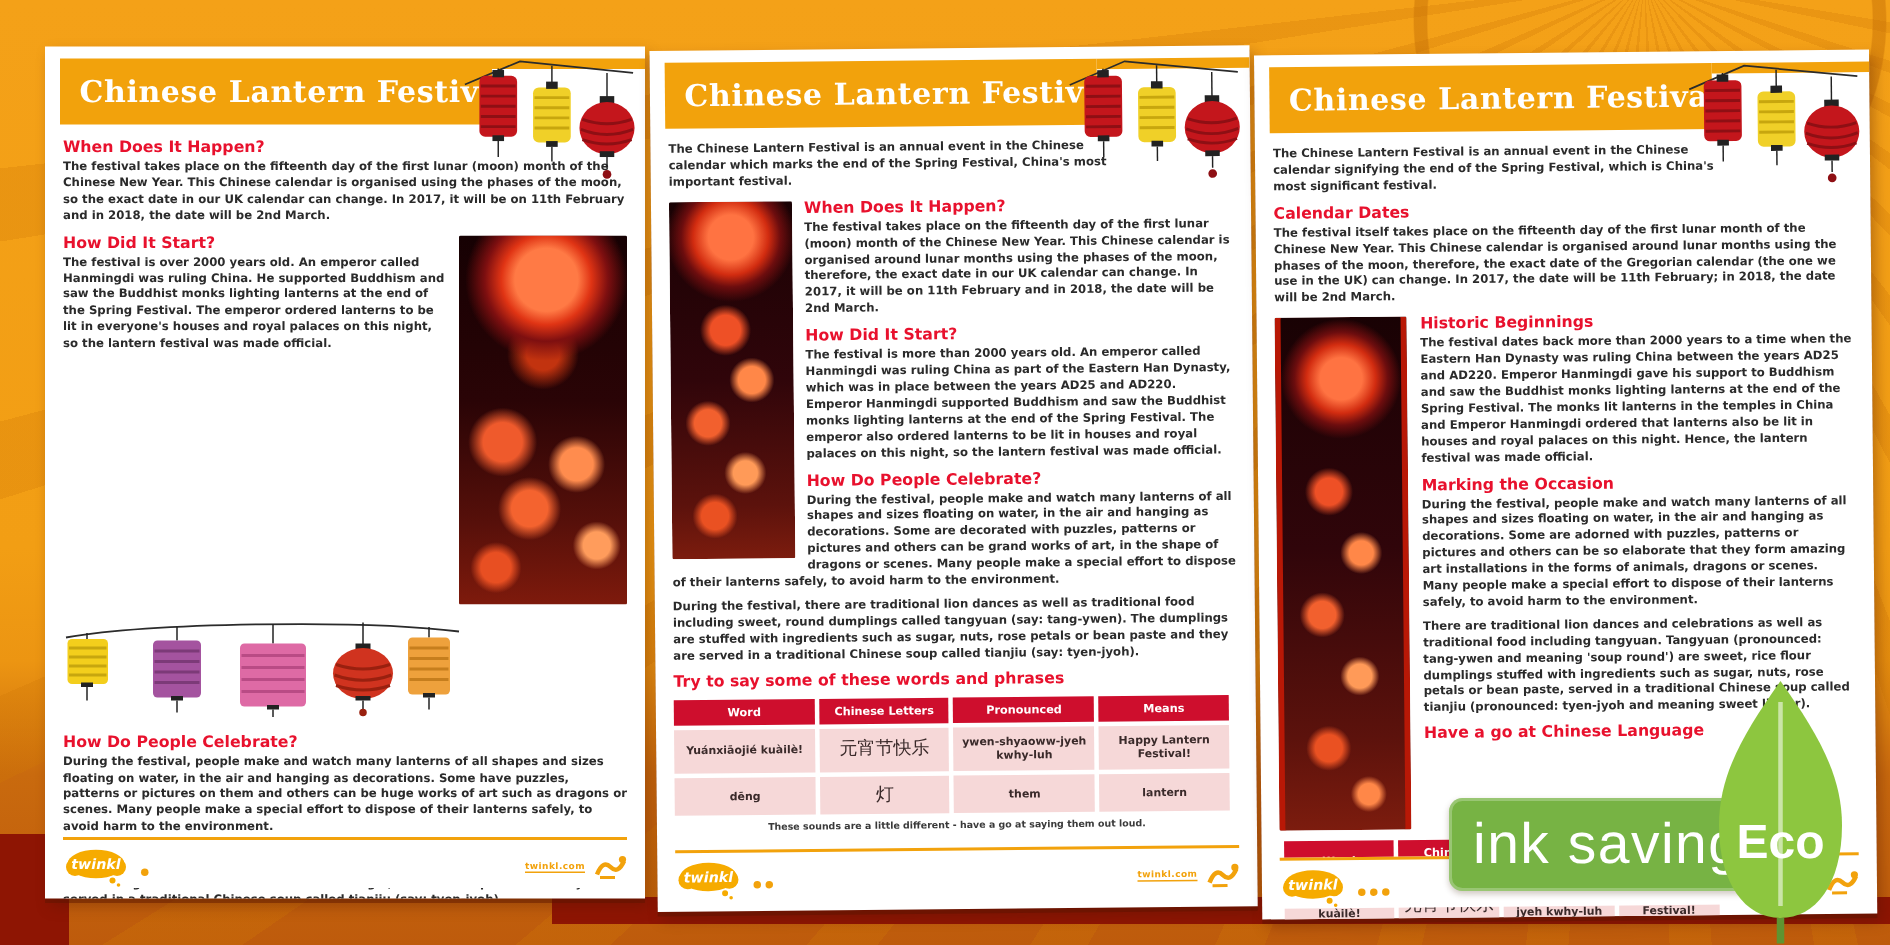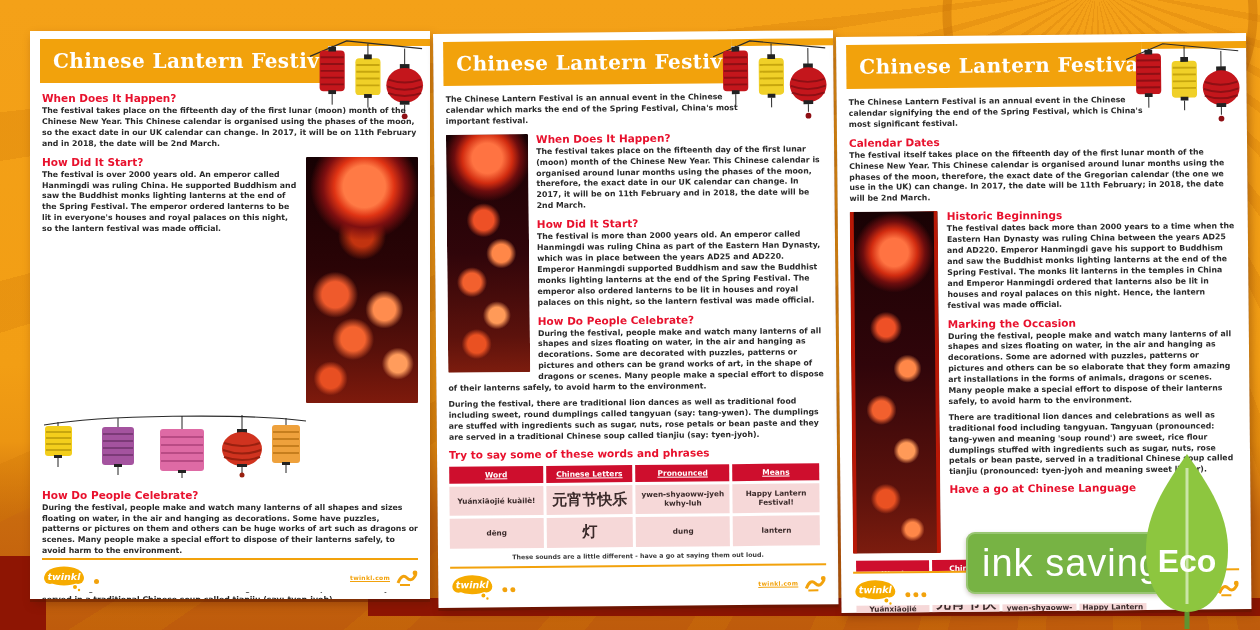--- a/index.html
+++ b/index.html
@@ -65,23 +65,23 @@
     radial-gradient(circle at 34% 58%, #f2602e 0 9px, rgba(0,0,0,0) 15px),
     radial-gradient(circle at 62% 70%, #ff9a58 0 8px, rgba(0,0,0,0) 13px),
     radial-gradient(circle at 38% 84%, #ea5122 0 9px, rgba(0,0,0,0) 15px),
     radial-gradient(circle at 68% 93%, #ff8748 0 7px, rgba(0,0,0,0) 12px),
     linear-gradient(180deg,#190204,#30050a 45%,#5c120c 82%,#7c1c0e);}
 
   .lantern-string{width:266px;height:70px;margin:1px 0 0;}
 
   table.words{border-collapse:separate;border-spacing:3px;width:100%;margin-left:-3px;}
   table.words.narrow{width:296px;margin-left:0;}
-  .words th{background:var(--thdr);color:#fff;font-size:7.5px;padding:4px 2px;font-weight:bold;text-decoration:underline;}
+  .words th{background:var(--thdr);color:#fff;font-size:7.5px;padding:4px 2px;font-weight:bold;}
   .words td{background:var(--cell);color:#3A2A2A;font-size:7.3px;font-weight:bold;text-align:center;padding:5px 2px;line-height:1.3;}
-  .words td.zh{font-size:15px;font-weight:bold;}
+  .words td.zh{font-size:12px;font-weight:normal;}
   .footnote{text-align:center;font-size:6.3px;font-weight:bold;color:#3a3a3a;margin:2px 0 0;}
 
   .pfooter{position:absolute;left:12px;right:12px;bottom:7px;border-top:2px solid var(--banner);
     display:flex;justify-content:space-between;align-items:center;padding-top:4px;background:#fff;}
   .f-left,.f-right{display:flex;align-items:center;gap:6px;}
   .dots .dot{width:5px;height:5px;border-radius:50%;background:var(--banner);display:inline-block;margin-right:3px;}
   .site{font-size:6px;color:var(--banner);font-weight:bold;border-bottom:1px solid var(--banner);letter-spacing:.3px;}
 
   .ink-badge{position:absolute;left:966px;top:452px;width:296px;height:178px;z-index:6;}
   .badge-rect{position:absolute;left:0;top:80px;width:224px;height:62px;background:#77B344;border-radius:9px;
@@ -255,21 +255,21 @@
       </tr>
       <tr>
         <td>Yuánxiāojié kuàilè!</td>
         <td class="zh">元宵节快乐</td>
         <td>ywen-shyaoww-jyeh kwhy-luh</td>
         <td>Happy Lantern Festival!</td>
       </tr>
       <tr>
         <td>dēng</td>
         <td class="zh">灯</td>
-        <td>dung</td>
+        <td>them</td>
         <td>lantern</td>
       </tr>
     </tbody>
       </table>
     <p class="footnote">These sounds are a little different - have a go at saying them out loud.</p>
 
     <footer class="pfooter">
       <div class="f-left">
         <svg width="46" height="28" viewBox="0 0 46 28">
           <ellipse cx="22" cy="12" rx="19" ry="9.5" fill="#F6AB00"></ellipse>

